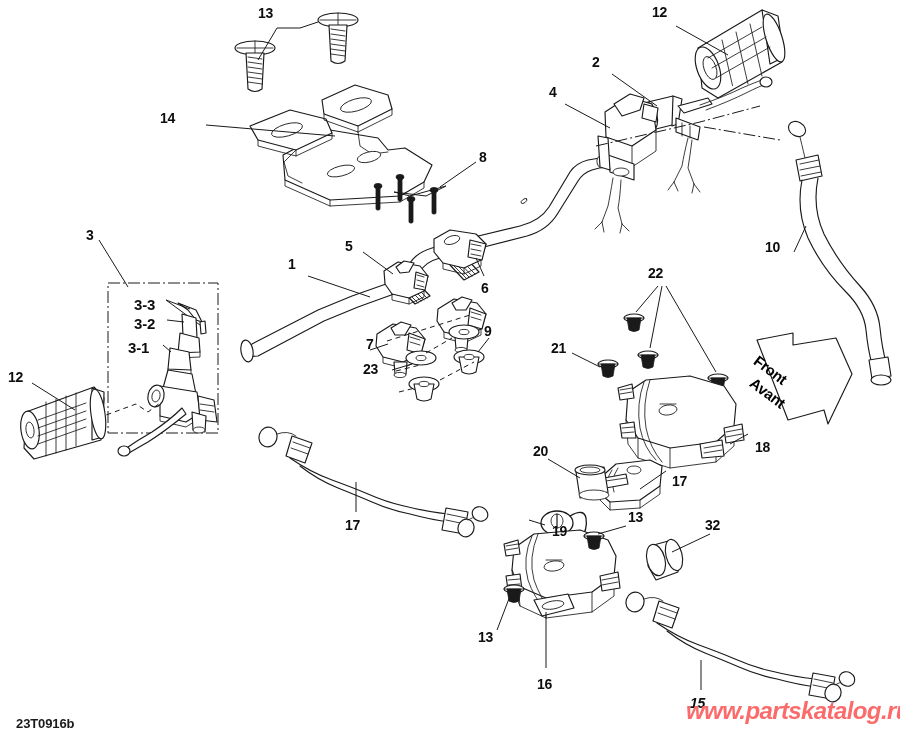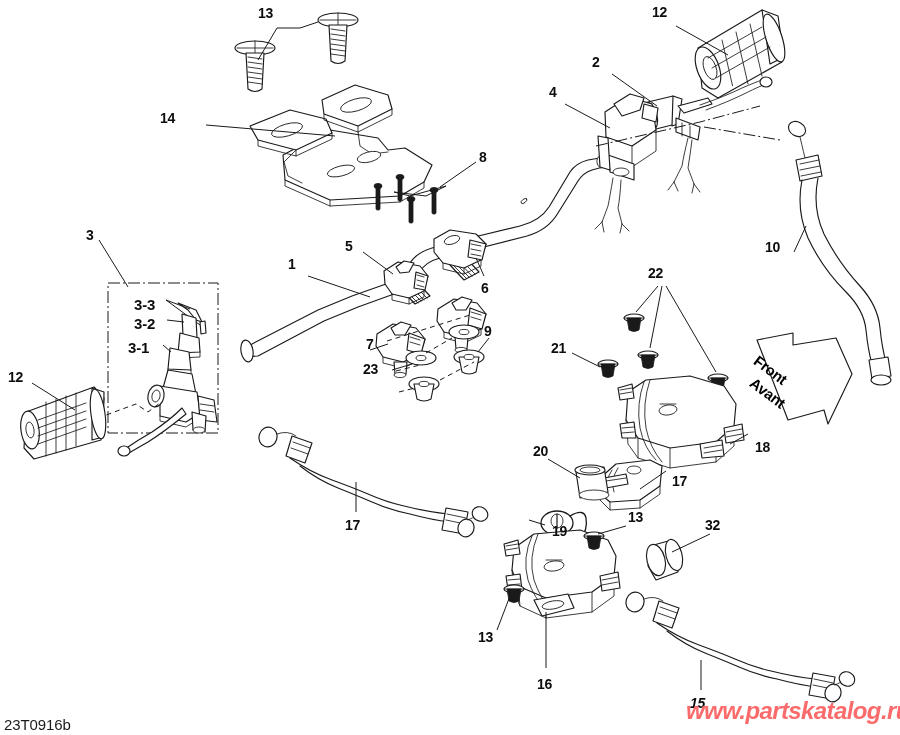--- a/index.html
+++ b/index.html
@@ -29,25 +29,25 @@
     color: #0d0d0d;
     line-height: 1;
     white-space: nowrap;
     letter-spacing: -0.2px;
   }
   .callout.sub {
     font-size: 15px;
   }
   #diagram-code {
     position: absolute;
-    left: 4px;
+    left: 16px;
     top: 716px;
     font-family: "Liberation Sans", sans-serif;
-    font-weight: normal;
-    font-size: 15px;
+    font-weight: bold;
+    font-size: 13px;
     color: #1a1a1a;
     letter-spacing: -0.1px;
   }
   #watermark {
     position: absolute;
     left: 686px;
     top: 697px;
     font-family: "Liberation Sans", sans-serif;
     font-style: italic;
     font-weight: bold;

